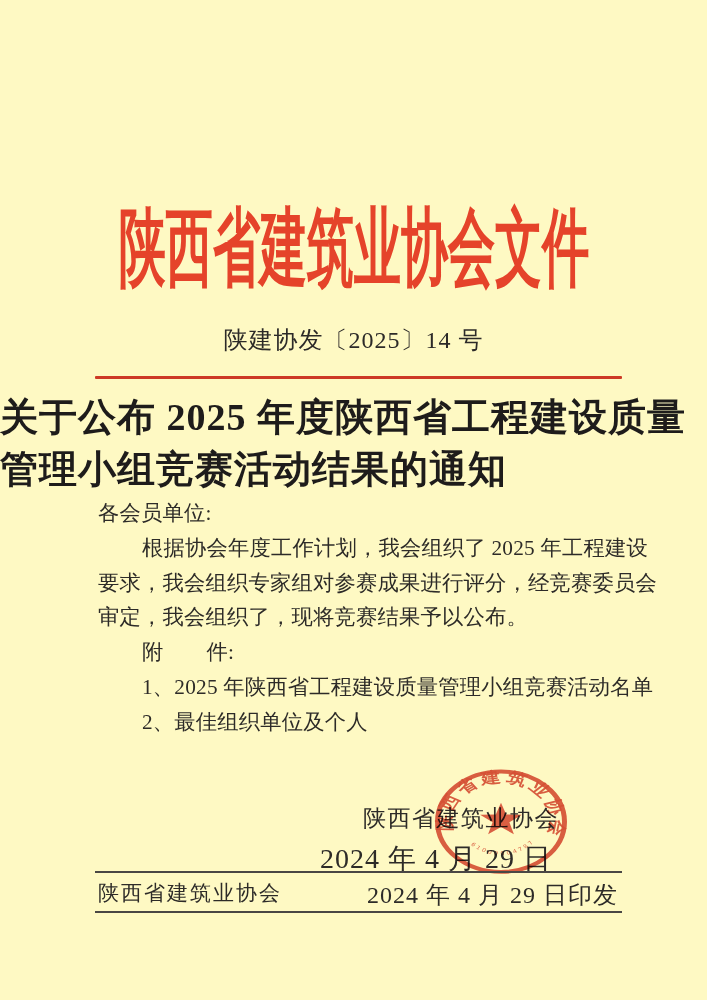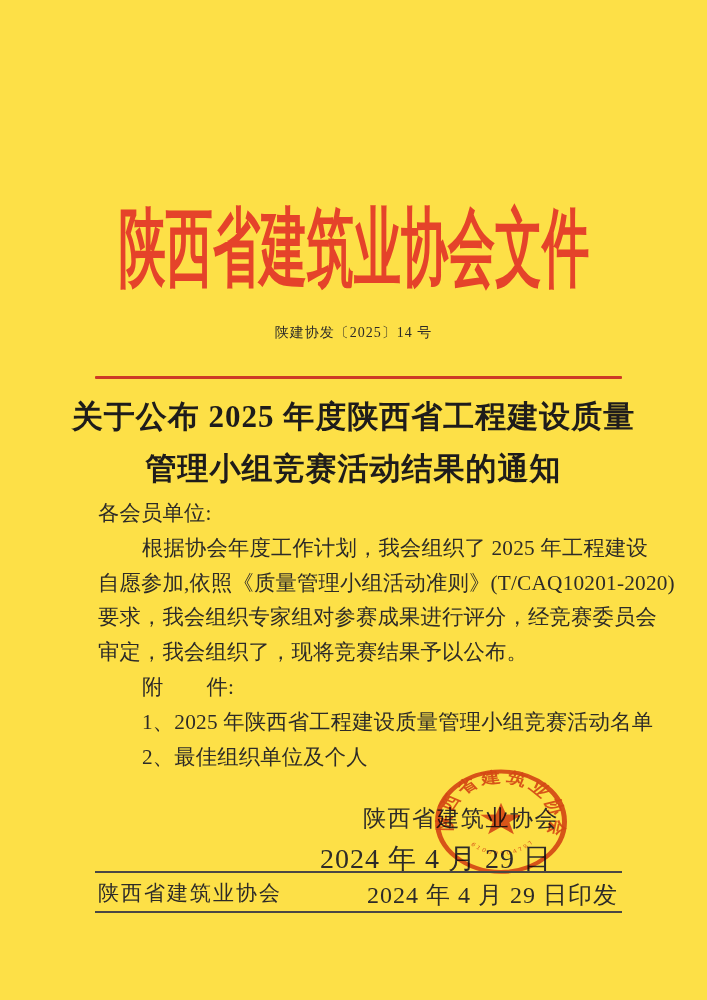--- a/index.html
+++ b/index.html
@@ -1,36 +1,36 @@
 <!DOCTYPE html>
 <html><head>
 <meta charset="utf-8">
 <style>
   html,body{margin:0;padding:0;}
   body{width:707px;height:1000px;position:relative;background:#f7f6f4;
        font-family:"Liberation Serif","DejaVu Serif",serif;}
-  .page{position:absolute;inset:0;background:#fde047;overflow:hidden;}
+  .page{position:absolute;inset:0;background:#fef9c3;overflow:hidden;}
 
   
   .letterhead{position:absolute;top:198px;left:0;width:707px;height:100px;
     display:flex;align-items:center;justify-content:center;}
   .letterhead span{font-size:84px;font-weight:bold;color:#e5432a;white-space:nowrap;
     transform:scale(0.56,1.02);letter-spacing:0px;line-height:100px;}
 
   
   .doc-number{position:absolute;top:324px;left:0;width:707px;text-align:center;
-    font-size:14px;color:#2c2a28;letter-spacing:1px;}
+    font-size:24px;color:#2c2a28;letter-spacing:1px;}
 
   
   .red-rule{position:absolute;top:376px;left:95px;width:527px;height:2.5px;
     background:#cd3a26;border-radius:1px;}
 
   
-  .doc-title{position:absolute;top:391px;left:0;width:707px;text-align:center;
-    font-weight:bold;color:#1e1c1b;font-size:31px;line-height:52px;letter-spacing:1px;}
+  .doc-title{position:absolute;top:391px;left:0;width:707px;text-align:left;
+    font-weight:bold;color:#1e1c1b;font-size:38px;line-height:52px;letter-spacing:1px;}
 
   
   .body-block{position:absolute;top:496px;left:98px;width:524px;
     font-size:21.3px;color:#2d2b28;letter-spacing:0.2px;}
   .body-block .ln{line-height:34.8px;height:34.8px;white-space:nowrap;}
   .body-block .ind{padding-left:44px;}
 
   
   .signer{position:absolute;top:803px;right:148px;font-size:23px;color:#2d2b28;
     letter-spacing:1.5px;}
@@ -64,21 +64,20 @@
   <div class="red-rule"></div>
 
   <div class="doc-title">
     <div>关于公布 2025 年度陕西省工程建设质量</div>
     <div>管理小组竞赛活动结果的通知</div>
   </div>
 
   <div class="body-block">
     <div class="ln">各会员单位:</div>
     <div class="ln ind">根据协会年度工作计划，我会组织了 2025 年工程建设</div>
-    <div class="ln">自愿参加,依照《质量管理小组活动准则》(T/CAQ10201-2020)</div>
     <div class="ln">要求，我会组织专家组对参赛成果进行评分，经竞赛委员会</div>
     <div class="ln">审定，我会组织了，现将竞赛结果予以公布。</div>
     <div class="ln ind">附　　件:</div>
     <div class="ln ind">1、2025 年陕西省工程建设质量管理小组竞赛活动名单</div>
     <div class="ln ind">2、最佳组织单位及个人</div>
   </div>
 
   <div class="signer">陕西省建筑业协会</div>
   <div class="sign-date">2024 年 4 月 29 日</div>
 

